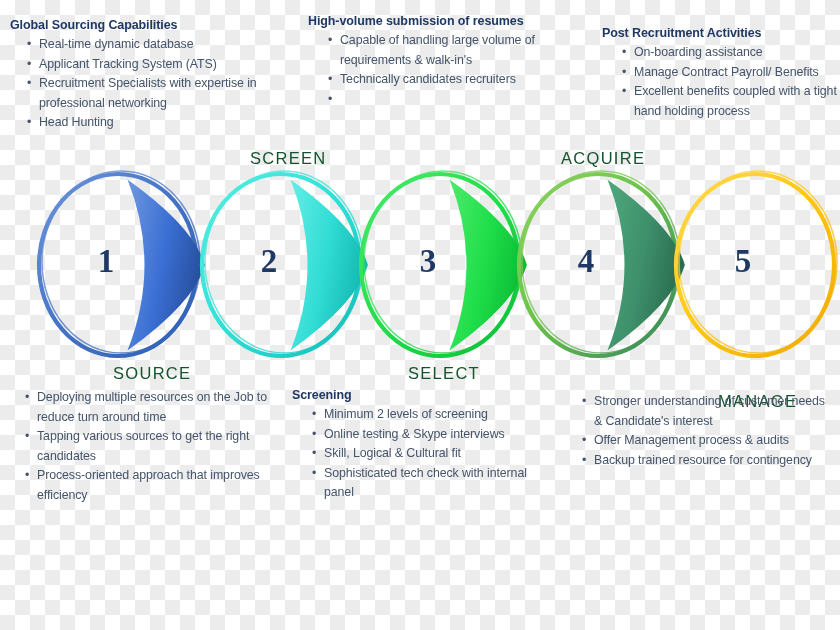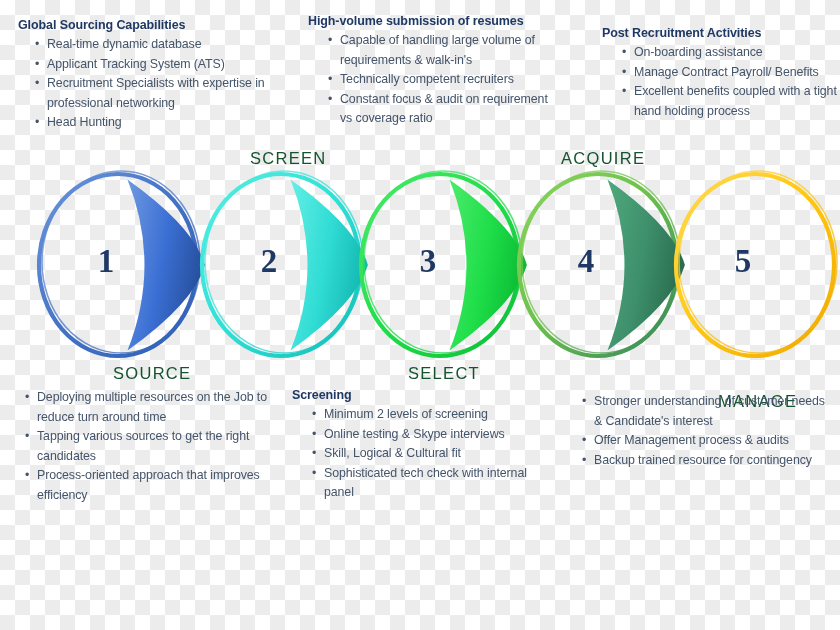--- a/index.html
+++ b/index.html
@@ -41,21 +41,21 @@
     letter-spacing:-0.1px;
   }
   .block li .bullet{
     position:absolute;left:0;top:0;
     color:#44546A;
     font-size:12.4px;
     line-height:19.5px;
   }
 
   
-  #blk-tl{left:18px;top:18px;width:280px;}
+  #blk-tl{left:10px;top:18px;width:280px;}
   #blk-tm{left:308px;top:14px;width:248px;}
   #blk-tr{left:586px;top:26px;width:250px;margin-left:16px;}
   #blk-bl{left:8px;top:388px;width:280px;}
   #blk-bm{left:292px;top:388px;width:250px;}
   #blk-br{left:562px;top:392px;width:272px;}
 
   #blk-tm ul, #blk-tr ul, #blk-bm ul, #blk-br ul{padding-left:20px;}
 
   
   .ring-label{
@@ -177,22 +177,22 @@
       <li><span class="bullet">•</span><span>Applicant Tracking System (ATS)</span></li>
       <li><span class="bullet">•</span><span>Recruitment Specialists with expertise in professional networking</span></li>
       <li><span class="bullet">•</span><span>Head Hunting</span></li>
     </ul>
   </div>
 
   <div class="block" id="blk-tm">
     <h3>High-volume submission of resumes</h3>
     <ul>
       <li><span class="bullet">•</span><span>Capable of handling large volume of requirements &amp; walk-in's</span></li>
-      <li><span class="bullet">•</span><span>Technically competent recruiters</span></li>
-      <li><span class="bullet">•</span><span>Constant focus &amp; audit on requirement vs coverage ratio</span></li>
+      <li><span class="bullet">•</span><span>Technically candidates recruiters</span></li>
+      <li><span class="bullet">•</span></li>
     </ul>
   </div>
 
   <div class="block" id="blk-tr">
     <h3>Post Recruitment Activities</h3>
     <ul>
       <li><span class="bullet">•</span><span>On-boarding assistance</span></li>
       <li><span class="bullet">•</span><span>Manage Contract Payroll/ Benefits</span></li>
       <li><span class="bullet">•</span><span>Excellent benefits coupled with a tight hand holding process</span></li>
     </ul>

